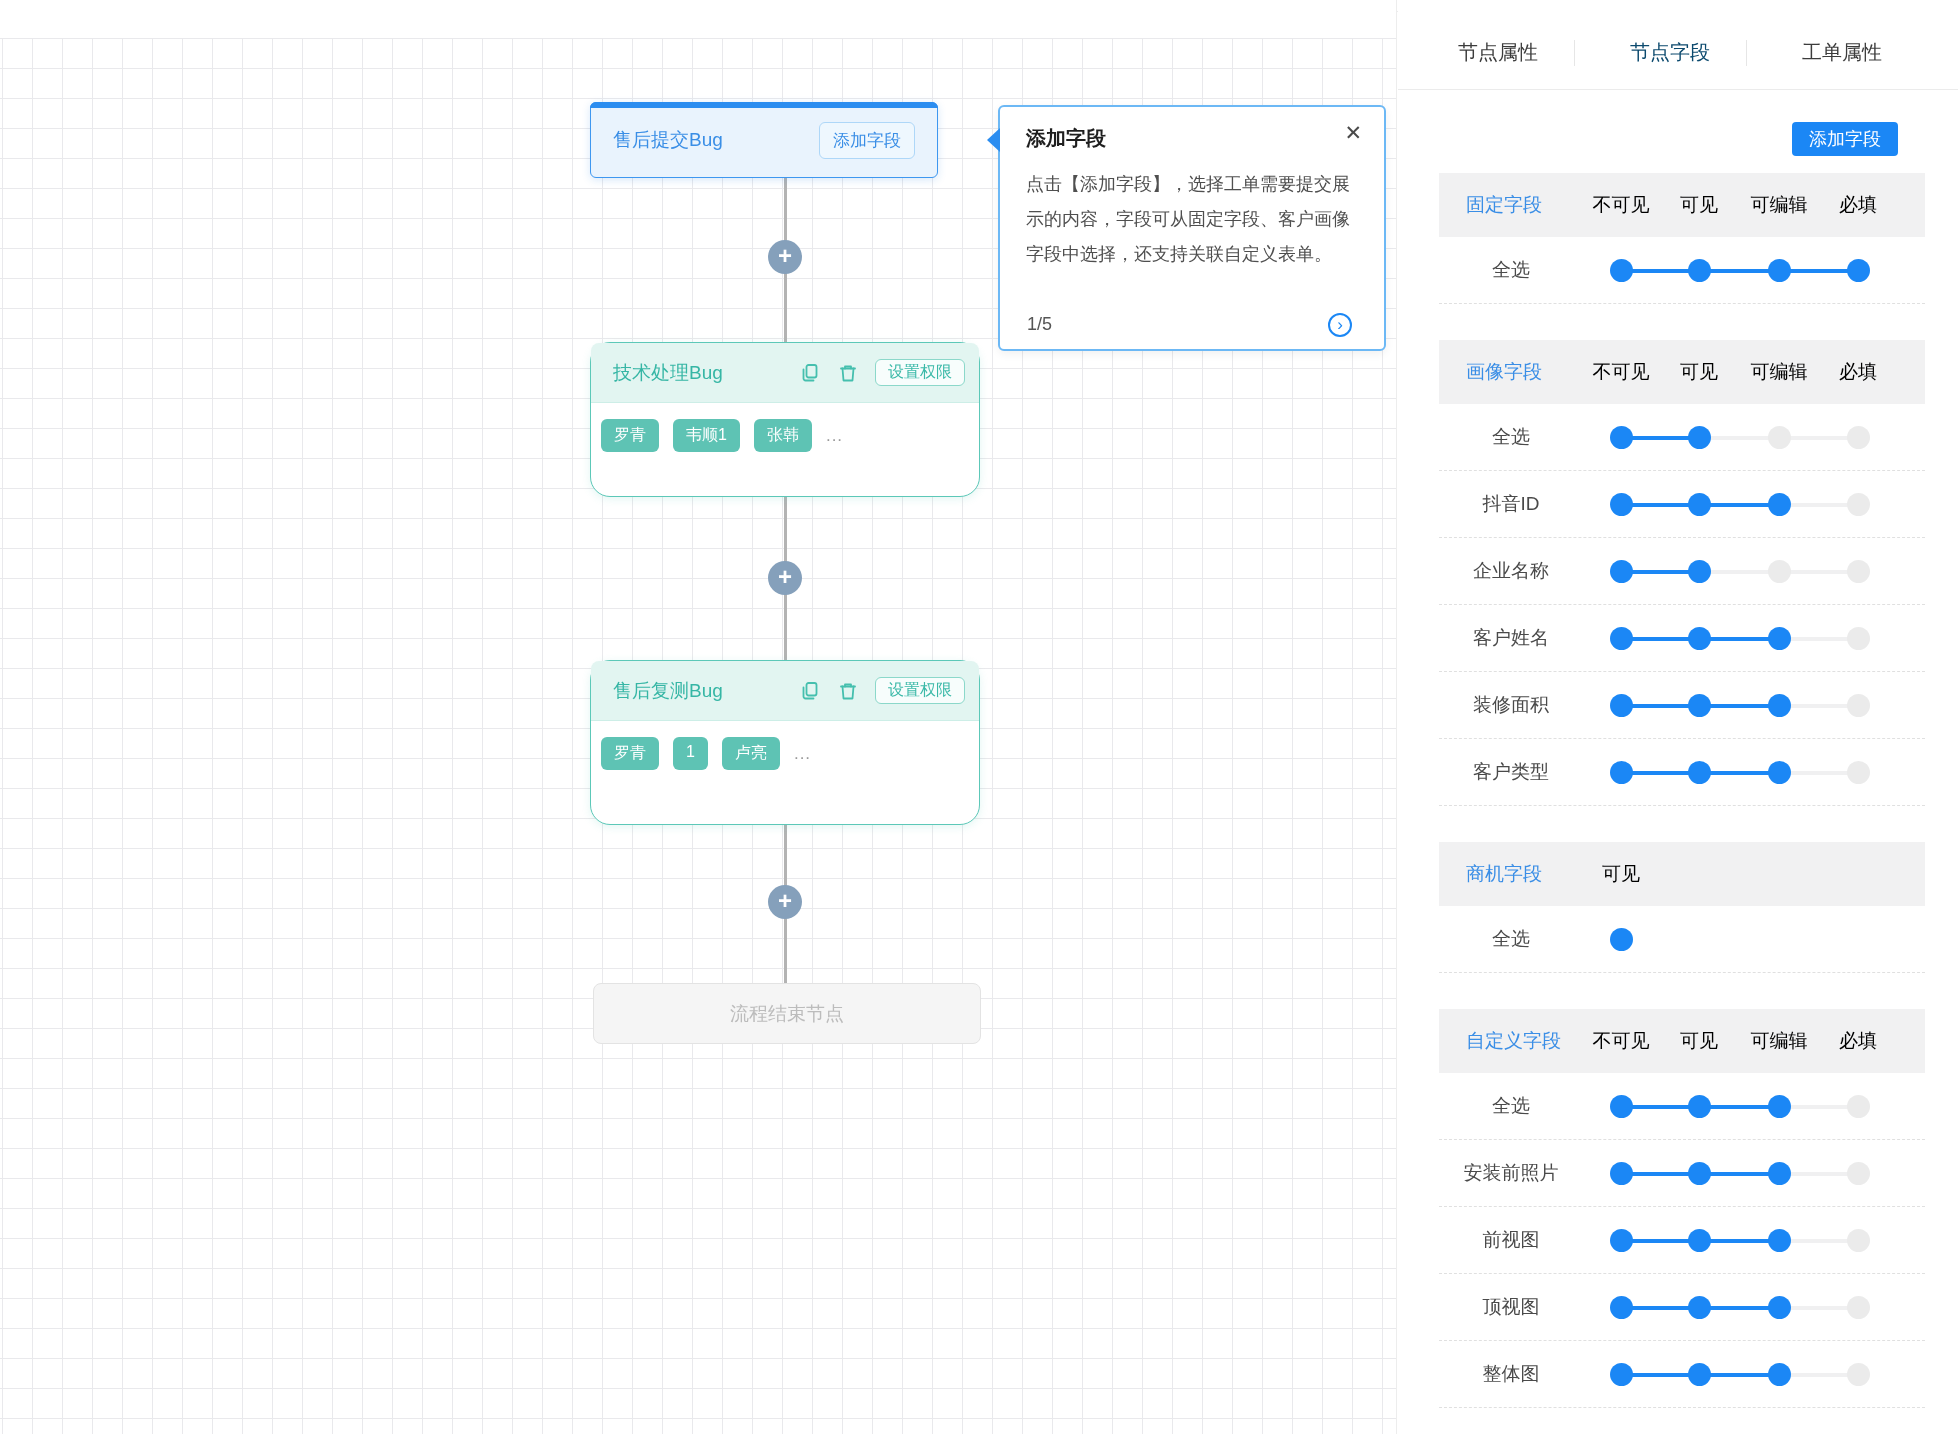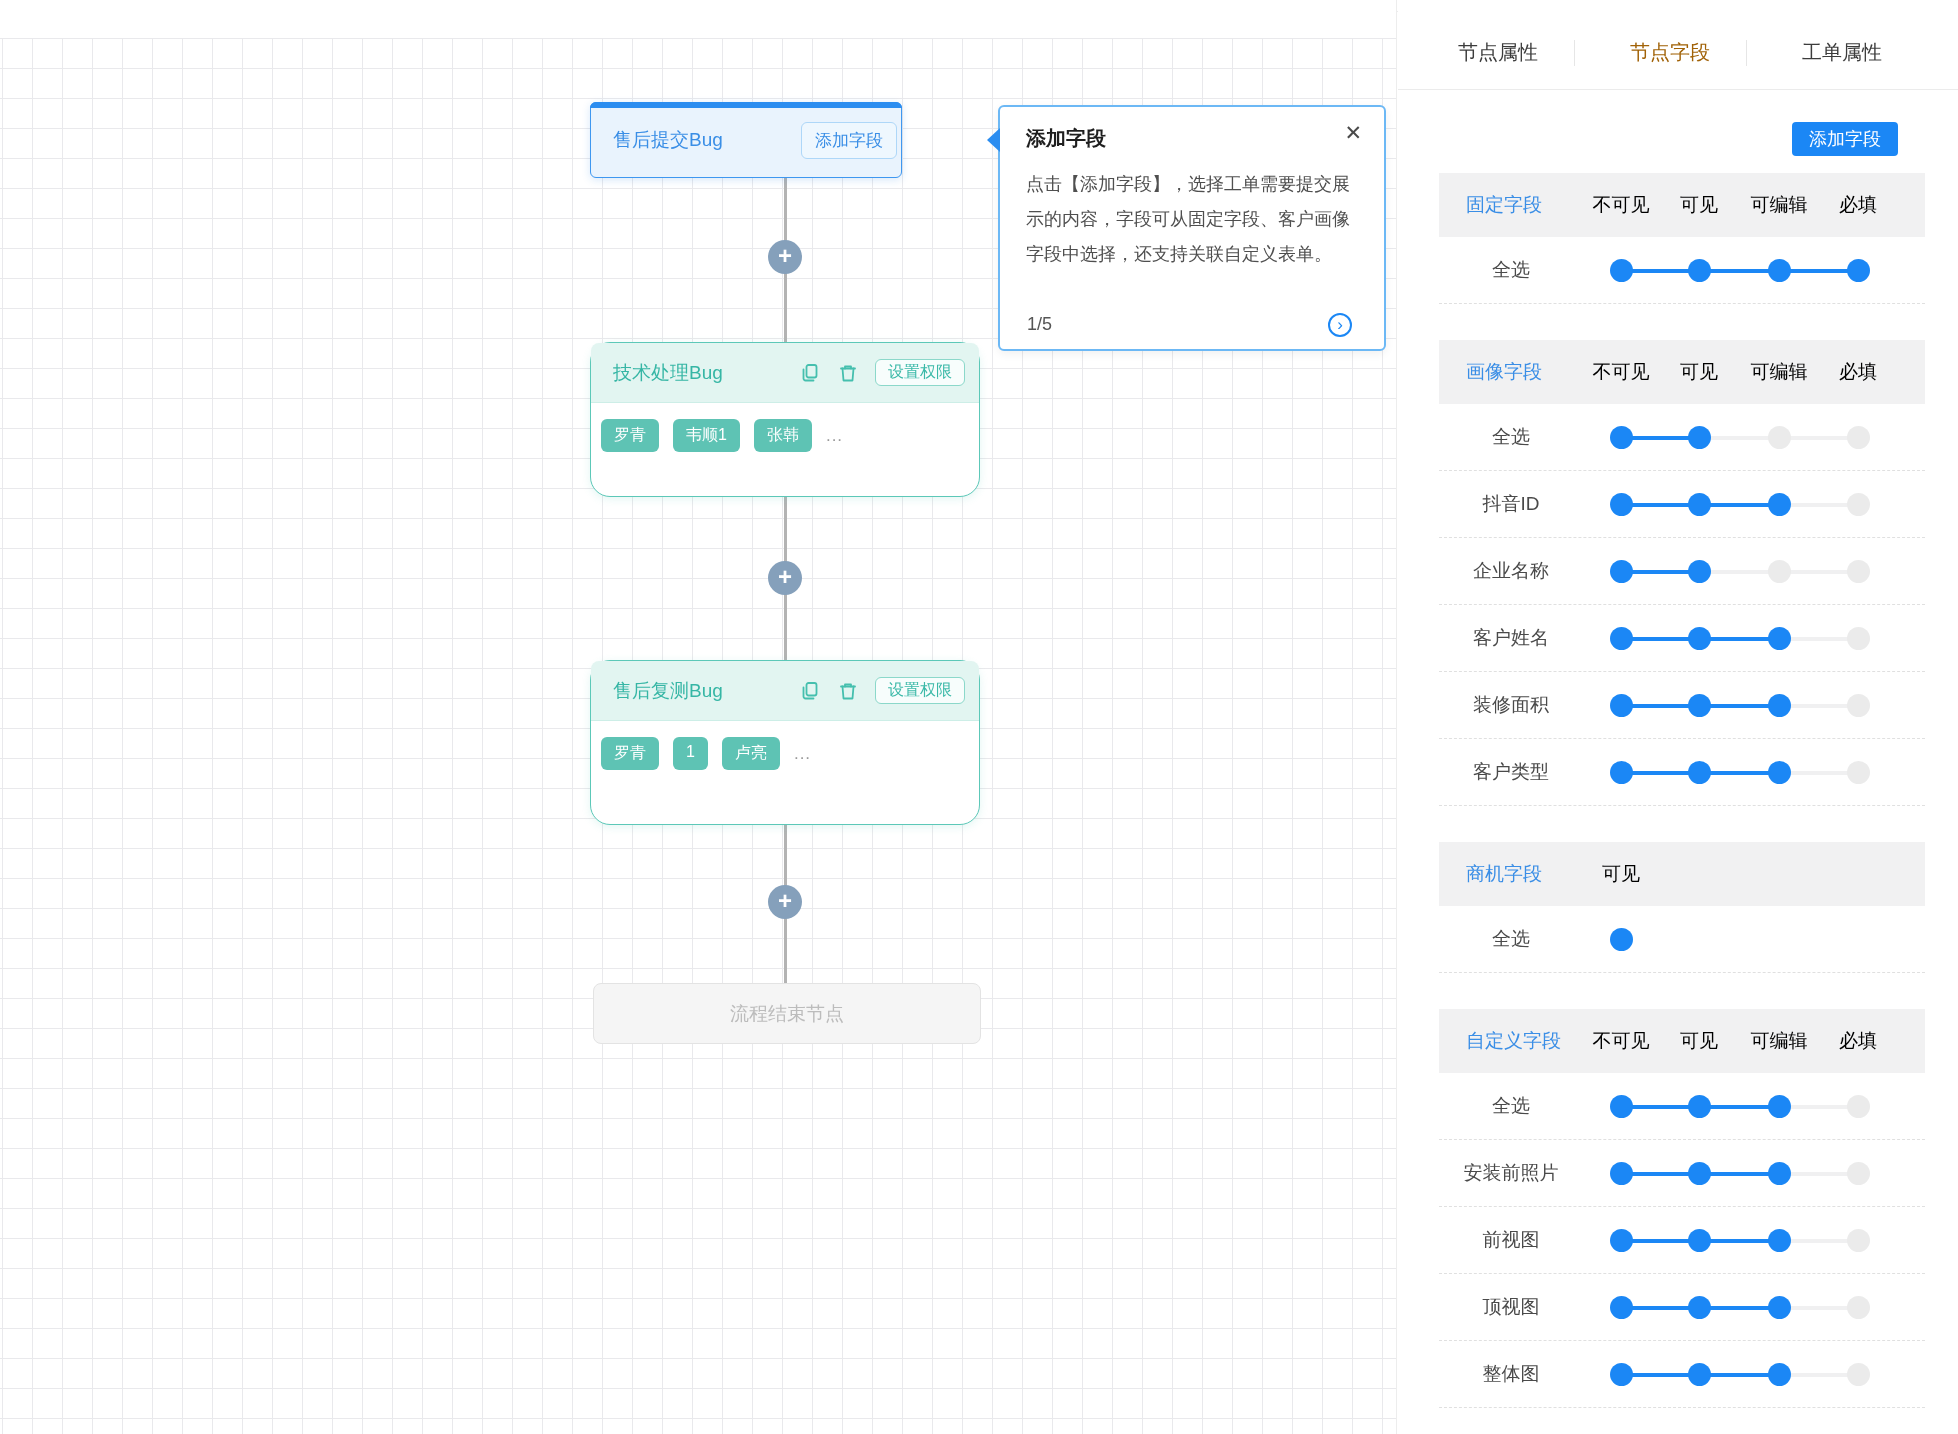--- a/index.html
+++ b/index.html
@@ -17,23 +17,23 @@
                      linear-gradient(90deg,#e9e9ec 1px, transparent 1px);
     background-size:30px 30px; background-position:2px 0; }
 
   .connector { position:absolute; left:784px; top:178px; width:3px; height:805px; background:#b3b3b3; z-index:1; }
 
   .plus-btn { position:absolute; width:34px; height:34px; border-radius:50%; background:#85a0bb;
     color:#fff; font-size:24px; font-weight:bold; text-align:center; line-height:32px; z-index:3; cursor:pointer; }
   .plus-1 { left:768px; top:240px; } .plus-2 { left:768px; top:561px; } .plus-3 { left:768px; top:885px; }
 
   
-  .node-start { position:absolute; left:590px; top:102px; width:312px; height:76px; z-index:2;
+  .node-start { position:absolute; left:590px; top:102px; width:348px; height:76px; z-index:2;
     background:#e9f3fd; border:1px solid #3e97f0; border-radius:6px;
-    box-shadow:0 2px 8px rgba(35,130,230,.18); display:flex; align-items:center; padding:0 4px 0 22px; }
+    box-shadow:0 2px 8px rgba(35,130,230,.18); display:flex; align-items:center; padding:0 22px 0 22px; }
   .node-start::before { content:""; position:absolute; left:-1px; right:-1px; top:-1px; height:6px;
     background:#2b8df0; border-radius:6px 6px 0 0; }
   .node-start .title { color:#3a8ee6; font-size:19px; }
   .chip-add { margin-left:auto; padding:6px 13px; background:#eef7fe; border:1px solid #aed7f8;
     border-radius:6px; color:#3a8ee6; font-size:17px; cursor:pointer; }
 
   
   .node-teal { position:absolute; left:590px; width:390px; z-index:2; background:#fff;
     border:1px solid #5cc8b8; border-radius:20px; box-shadow:0 2px 8px rgba(80,200,180,.16); }
   .node-tech { top:342px; height:155px; } .node-retest { top:660px; height:165px; }
@@ -62,21 +62,21 @@
   .pop-close { position:absolute; right:22px; top:14px; font-size:21px; color:#4a4a4a; cursor:pointer; }
   .pop-body { position:absolute; left:26px; top:60px; width:338px; font-size:18px; line-height:35px; color:#4f4f4f; }
   .pop-footer-page { position:absolute; left:27px; bottom:14px; font-size:18px; color:#555; }
   .pop-next { position:absolute; right:32px; bottom:12px; width:24px; height:24px; border:2px solid #1b87f5;
     border-radius:50%; color:#1b87f5; font-size:17px; line-height:20px; text-align:center; cursor:pointer; }
 
   
   .panel { position:absolute; left:1398px; top:0; width:560px; height:1434px; background:#fff; }
   .tabbar { position:absolute; left:0; top:12px; width:100%; height:78px; border-bottom:1px solid #ebebeb; }
   .tab { position:absolute; top:27px; transform:translateX(-50%); font-size:20px; color:#3c3c3c; cursor:pointer; }
-  .tab.active { color:#a16207; }
+  .tab.active { color:#0c4a6e; }
   .tab-sep { position:absolute; top:28px; width:1px; height:26px; background:#e6e6e6; }
 
   .add-field-btn { position:absolute; right:60px; top:122px; height:34px; padding:0 17px;
     background:#1b87f5; color:#fff; font-size:18px; border:none; border-radius:4px; line-height:34px; cursor:pointer; }
 
   .sections { position:absolute; left:41px; top:173px; width:486px; }
   .section { margin-top:36px; } .section:first-child { margin-top:0; }
   .sec-header { position:relative; height:64px; background:#f1f1f2; }
   .sec-title { position:absolute; left:27px; top:50%; transform:translateY(-50%); color:#3a8ee6; font-size:19px; cursor:pointer; }
   .col-label { position:absolute; top:50%; transform:translate(-50%,-50%); color:#000000; font-size:19px; }

